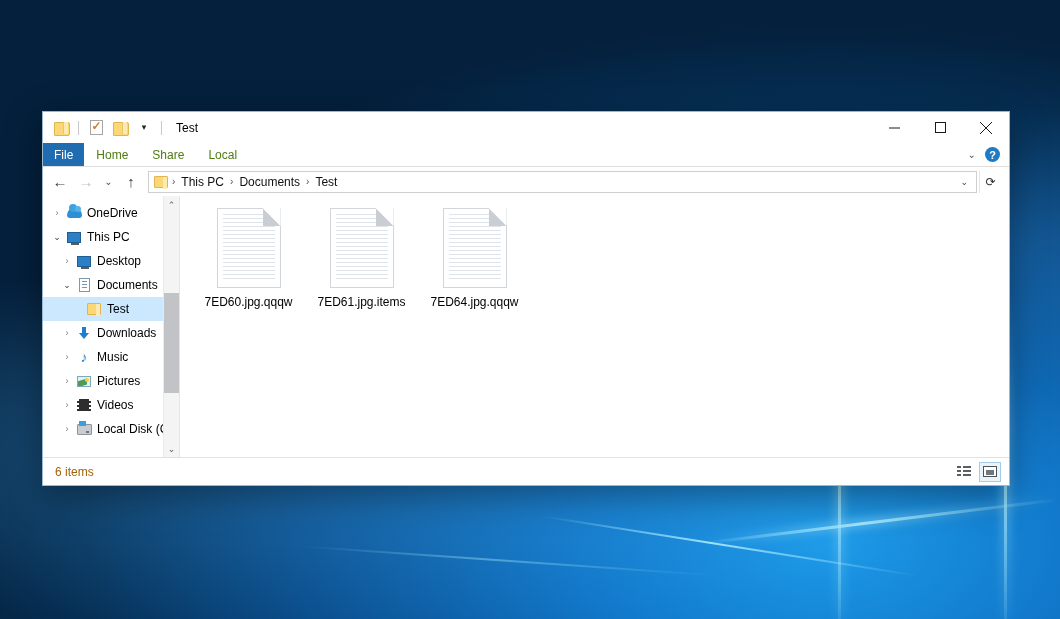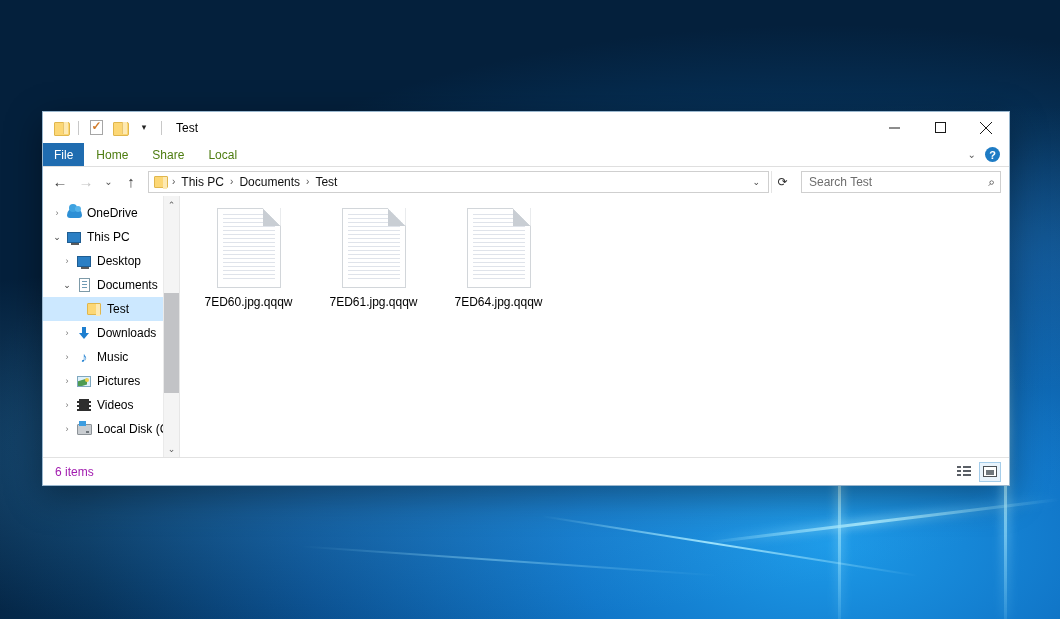--- a/index.html
+++ b/index.html
@@ -188,21 +188,21 @@
     display: flex; flex-direction: column; align-items: center;
   }
   .sb-arrow { height: 17px; width: 16px; display:flex; align-items:center; justify-content:center; font-size:9px; color:#5a5a5a; }
   .sb-track { flex: 1; width: 16px; position: relative; }
   .sb-thumb { position: absolute; left: 0; width: 16px; background: #c2c3c6; }
 
   
   .content { flex: 1; background: #fff; position: relative; overflow: hidden; }
   .filegrid {
     display: flex; flex-wrap: wrap; align-content: flex-start;
-    padding: 8px 0 0 12px; gap: 12px;
+    padding: 8px 0 0 12px; gap: 0;
   }
   .file-item {
     width: 113px; height: 118px; display: flex; flex-direction: column;
     align-items: center; padding-top: 4px;
   }
   .file-ico {
     width: 64px; height: 80px; position: relative;
     background: #ffffff; border: 1px solid #d2d6da;
     box-shadow: 0 0 0 0 transparent;
   }
@@ -224,21 +224,21 @@
   .file-name {
     margin-top: 7px; font-size: 12px; color: #000; text-align: center;
     white-space: nowrap;
   }
 
   
   .statusbar {
     height: 28px; border-top: 1px solid #e2e2e2; background: #fff;
     display: flex; align-items: center; padding: 0 8px 0 12px; flex: 0 0 auto;
   }
-  .status-text { font-size: 12px; color: #a21caf; }
+  .status-text { font-size: 12px; color: #a16207; }
   .status-spacer { flex: 1; }
   .viewbtns { display: flex; gap: 4px; align-items: center; }
   .viewbtn {
     width: 22px; height: 20px; display: flex; align-items: center; justify-content: center;
     border: 1px solid transparent;
   }
   .viewbtn.active { border-color: #a5cdea; background: #e8f3fc; }
   .vb-details { width: 14px; height: 11px; position: relative; }
   .vb-details::before {
     content:""; position:absolute; left:0; top:0; width:4px; height:11px;
@@ -335,24 +335,20 @@
         <span class="crumb">This PC</span>
         <span class="crumb-sep">›</span>
         <span class="crumb">Documents</span>
         <span class="crumb-sep">›</span>
         <span class="crumb">Test</span>
         <span class="crumbs-spacer"></span>
         <span class="crumb-caret">⌄</span>
       </div>
       <div class="refresh-btn">⟳</div>
 
-      <div class="searchbox">
-        <span class="search-ph">Search Test</span>
-        <span class="search-ico">⌕</span>
-      </div>
     </div>
 
     <div class="body">
 
       <div class="navpane">
 
         <div class="nav-item" style="padding-left:6px;">
           <span class="nav-exp">›</span>
           <span class="nav-ico">
               <span class="ic-cloud"></span>
@@ -451,21 +447,21 @@
             </div>
             <div class="file-name">7ED60.jpg.qqqw</div>
           </div>
 
           <div class="file-item">
             <div class="file-ico">
               <span class="lines"></span>
                 <span class="fold-edge"></span>
                 <span class="fold-cover"></span>
             </div>
-            <div class="file-name">7ED61.jpg.qqqw</div>
+            <div class="file-name">7ED61.jpg.items</div>
           </div>
 
 
 
           <div class="file-item">
             <div class="file-ico">
               <span class="lines"></span>
                 <span class="fold-edge"></span>
                 <span class="fold-cover"></span>
             </div>

